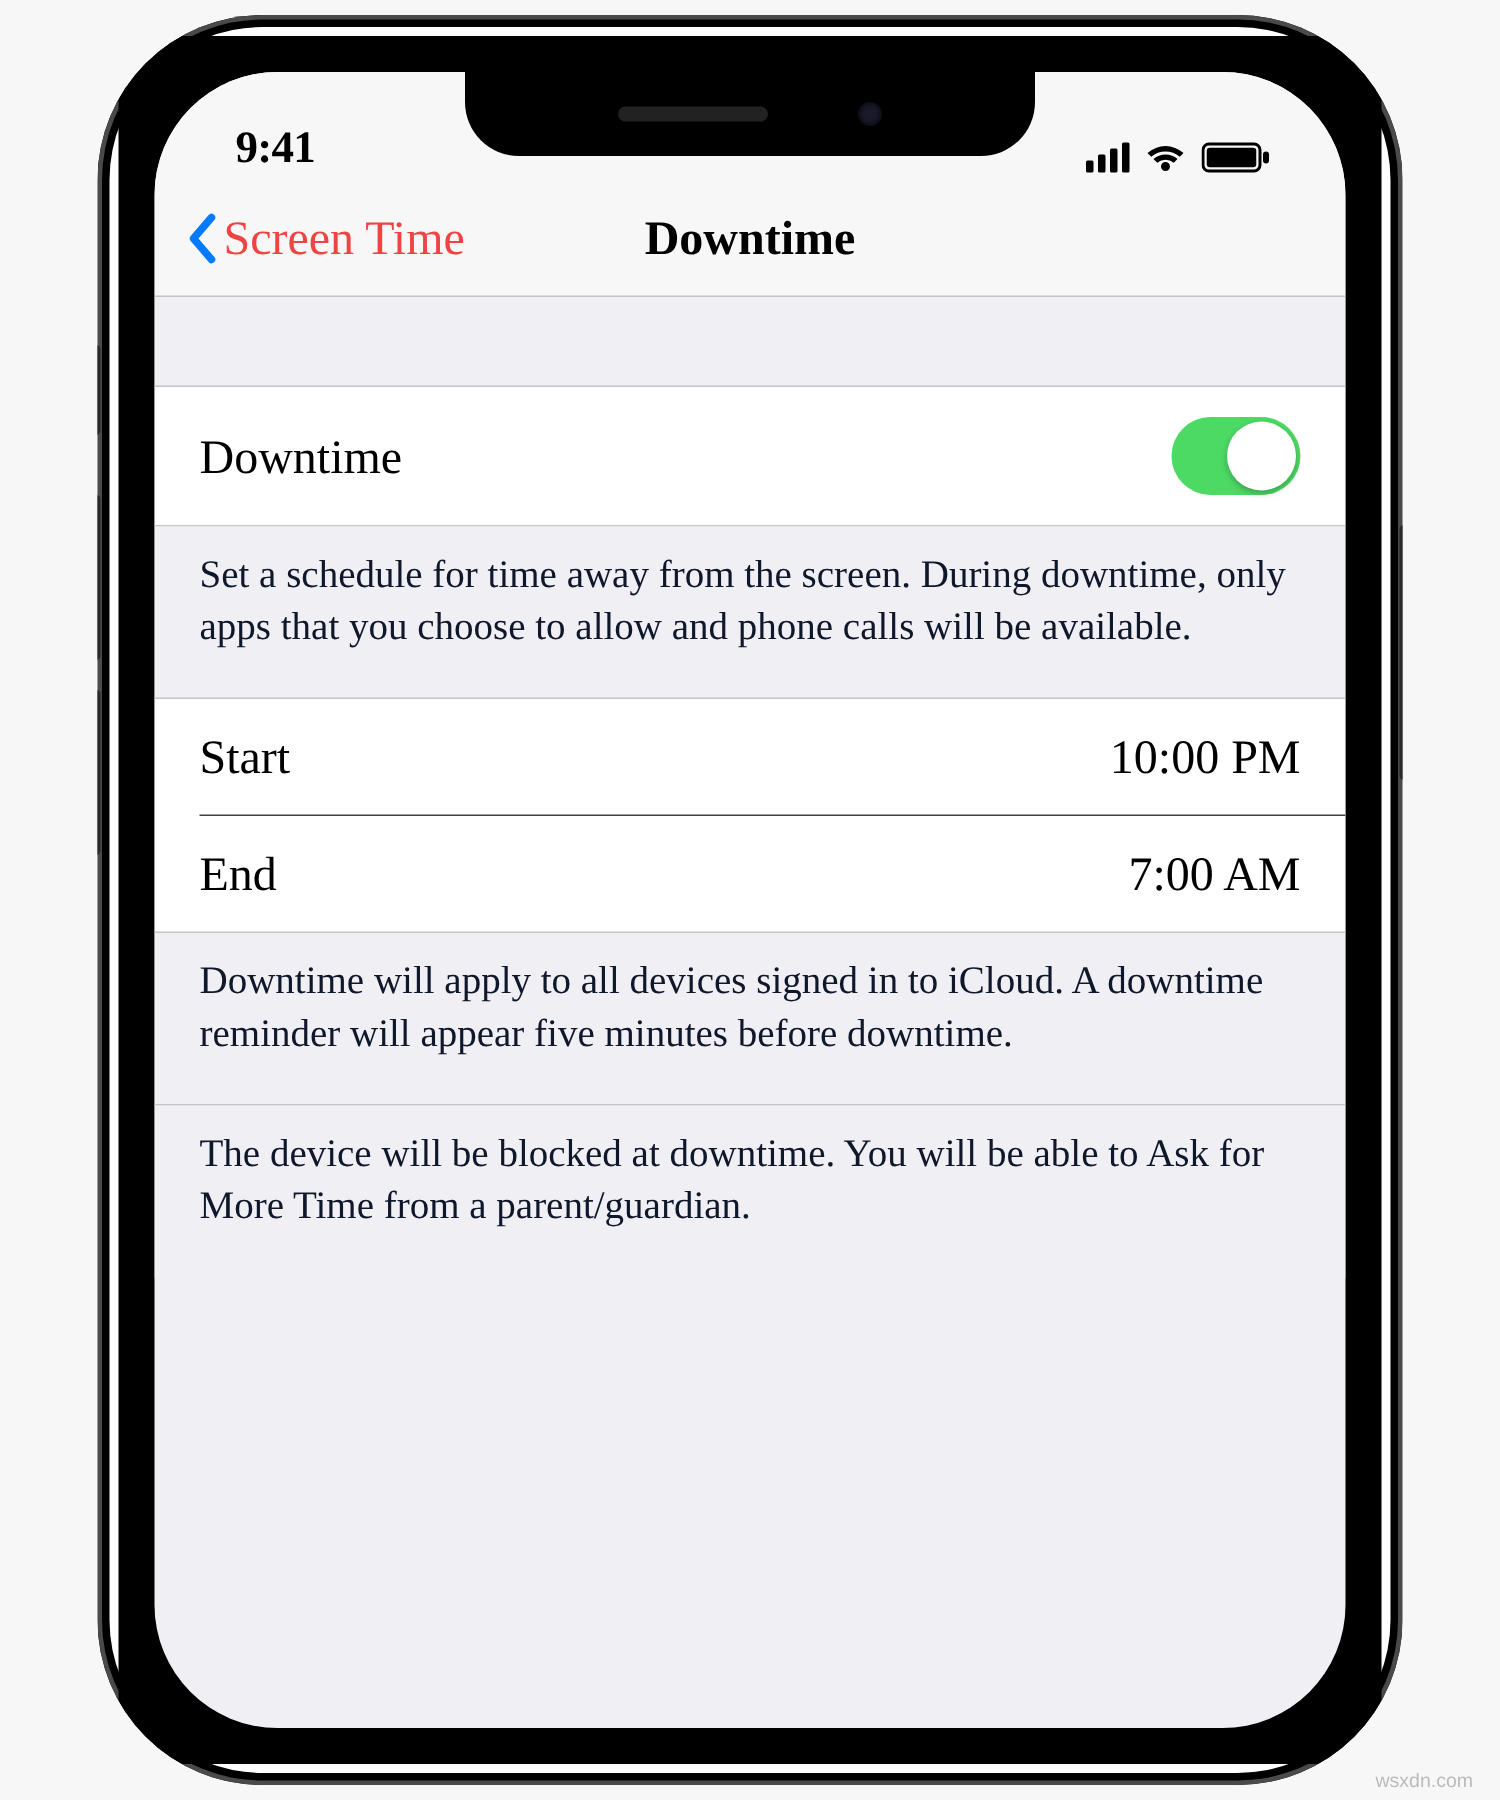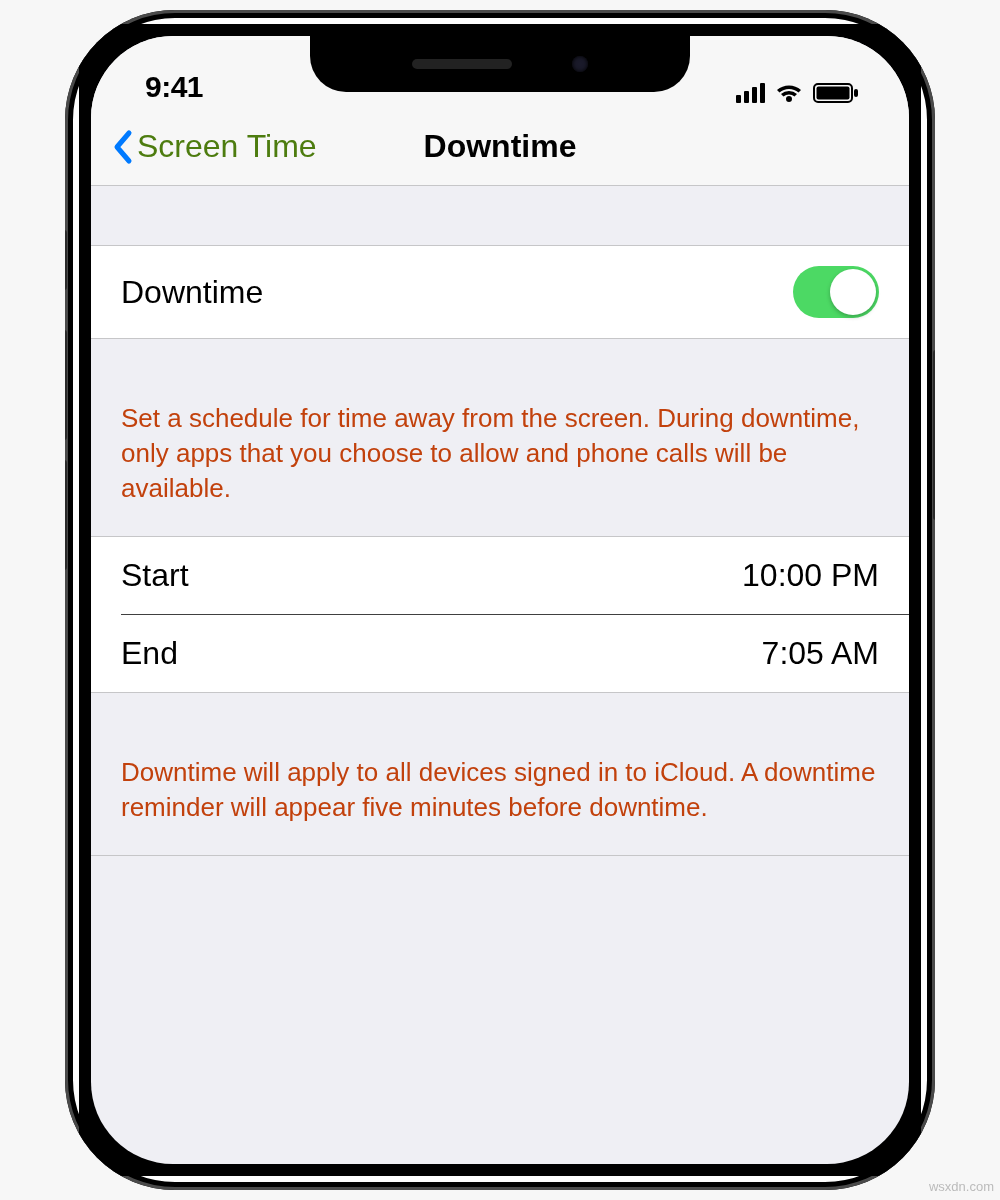--- a/index.html
+++ b/index.html
@@ -21,22 +21,23 @@
       padding: 14px;
       box-shadow: inset 0 0 0 3px #4a4a4a, inset 0 0 0 8px #000;
       position: relative;
       overflow: hidden;
     }
     .phone-inner {
       width: 100%;
       height: 100%;
       background: #000;
       border-radius: 32px;
-      padding: 12px;
-      position: relative;
+      padding: 24px;
+      position: relative;
+      font-family: Liberation Serif, serif;
     }
     .screen {
       width: 100%;
       height: 100%;
       background: #efeff4;
       border-radius: 82px;
       overflow: hidden;
       position: relative;
     }
     .notch {
@@ -88,21 +89,21 @@
 
     .nav-bar {
       background: #f7f7f7;
       height: 78px;
       border-bottom: 1px solid #c6c6c8;
       display: flex;
       align-items: center;
       position: relative;
       padding: 0 20px;
     }
-    .nav-back { display:flex; align-items:center; color:#4d7c0f; font-size:32px; cursor:pointer; }
+    .nav-back { display:flex; align-items:center; color:#ef4444; font-size:32px; cursor:pointer; }
     .nav-back svg { margin-right:2px; }
     .nav-title { position:absolute; left:50%; transform:translateX(-50%); font-size:32px; font-weight:600; }
 
     .gap { height: 60px; background:#efeff4; border-bottom:1px solid #c6c6c8; }
 
     .cell {
       background:#fff;
       border-bottom:1px solid #c6c6c8;
       padding: 20px 30px;
       display:flex;
@@ -110,41 +111,40 @@
       justify-content:space-between;
       font-size:32px;
     }
     .cell .label { color:#000; }
 
     .group-inner { background:#fff; border-bottom:1px solid #c6c6c8; padding-left:30px; }
     .row-inner { display:flex; align-items:center; justify-content:space-between; padding:20px 30px 20px 0; font-size:32px; }
     .row-inner + .row-inner { border-top:1px solid #404040; }
 
     .footer {
-      color:#c2410c;
+      color:#0f172a;
       font-size:26px;
       line-height:1.35;
       padding: 14px 30px 30px;
       background:#efeff4;
-      margin-top:48px;
     }
     .footer.with-border { border-bottom:1px solid #c6c6c8; }
 
     .switch {
       width:86px; height:52px; border-radius:26px; background:#4cd964;
       position:relative; cursor:pointer; flex-shrink:0;
     }
     .switch .knob{
       position:absolute; right:3px; top:3px; width:46px; height:46px;
       background:#fff; border-radius:50%;
       box-shadow: 0 2px 4px rgba(0,0,0,0.25);
     }
 
     .watermark {
-      position:absolute; right:6px; bottom:6px; font-size:13px; color:#bbb;
+      position:absolute; right:18px; bottom:6px; font-size:13px; color:#bbb;
       font-family: Arial, sans-serif;
     }
   </style>
 </head>
 <body>
 
 <div class="phone-frame">
   <div class="btn-left b1"></div>
   <div class="btn-left b2"></div>
   <div class="btn-left b3"></div>
@@ -196,22 +196,23 @@
       </div>
       <div class="footer with-border">Set a schedule for time away from the screen. During downtime, only apps that you choose to allow and phone calls will be available.</div>
 
       <div class="group-inner">
         <div class="row-inner">
           <div class="label">Start</div>
           <div class="value">10:00 PM</div>
         </div>
         <div class="row-inner">
           <div class="label">End</div>
-          <div class="value">7:05 AM</div>
+          <div class="value">7:00 AM</div>
         </div>
       </div>
       <div class="footer with-border">Downtime will apply to all devices signed in to iCloud. A downtime reminder will appear five minutes before downtime.</div>
 
+      <div class="footer">The device will be blocked at downtime. You will be able to Ask for More Time from a parent/guardian.</div>
 
     </div>
   </div>
 </div>
 <div class="watermark">wsxdn.com</div>
 
 </body></html>

